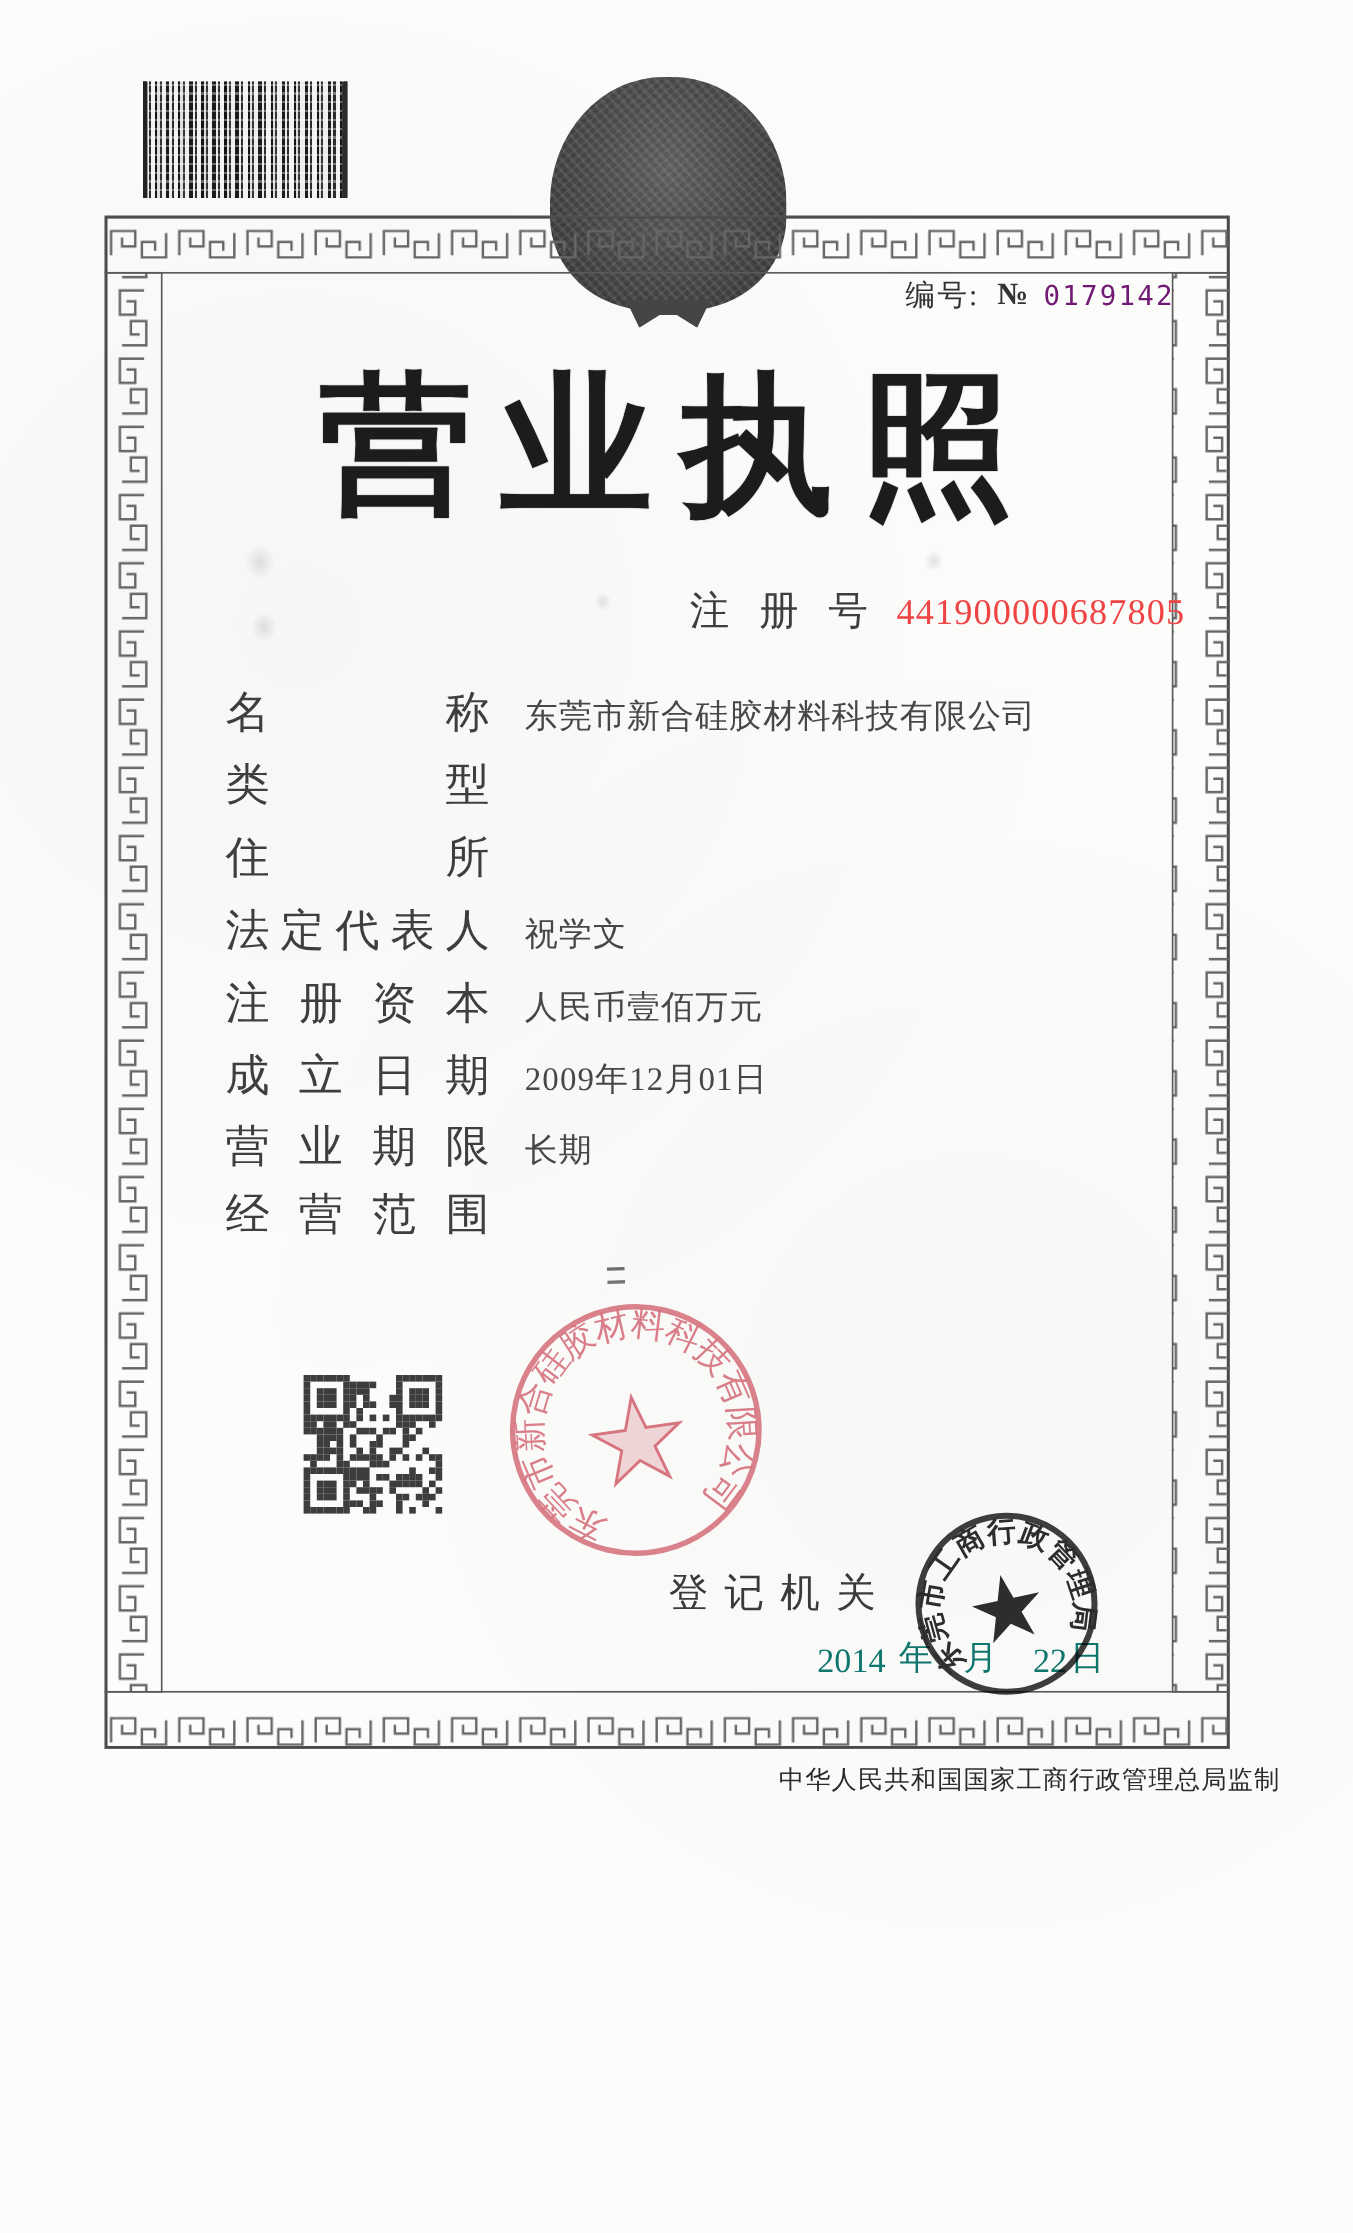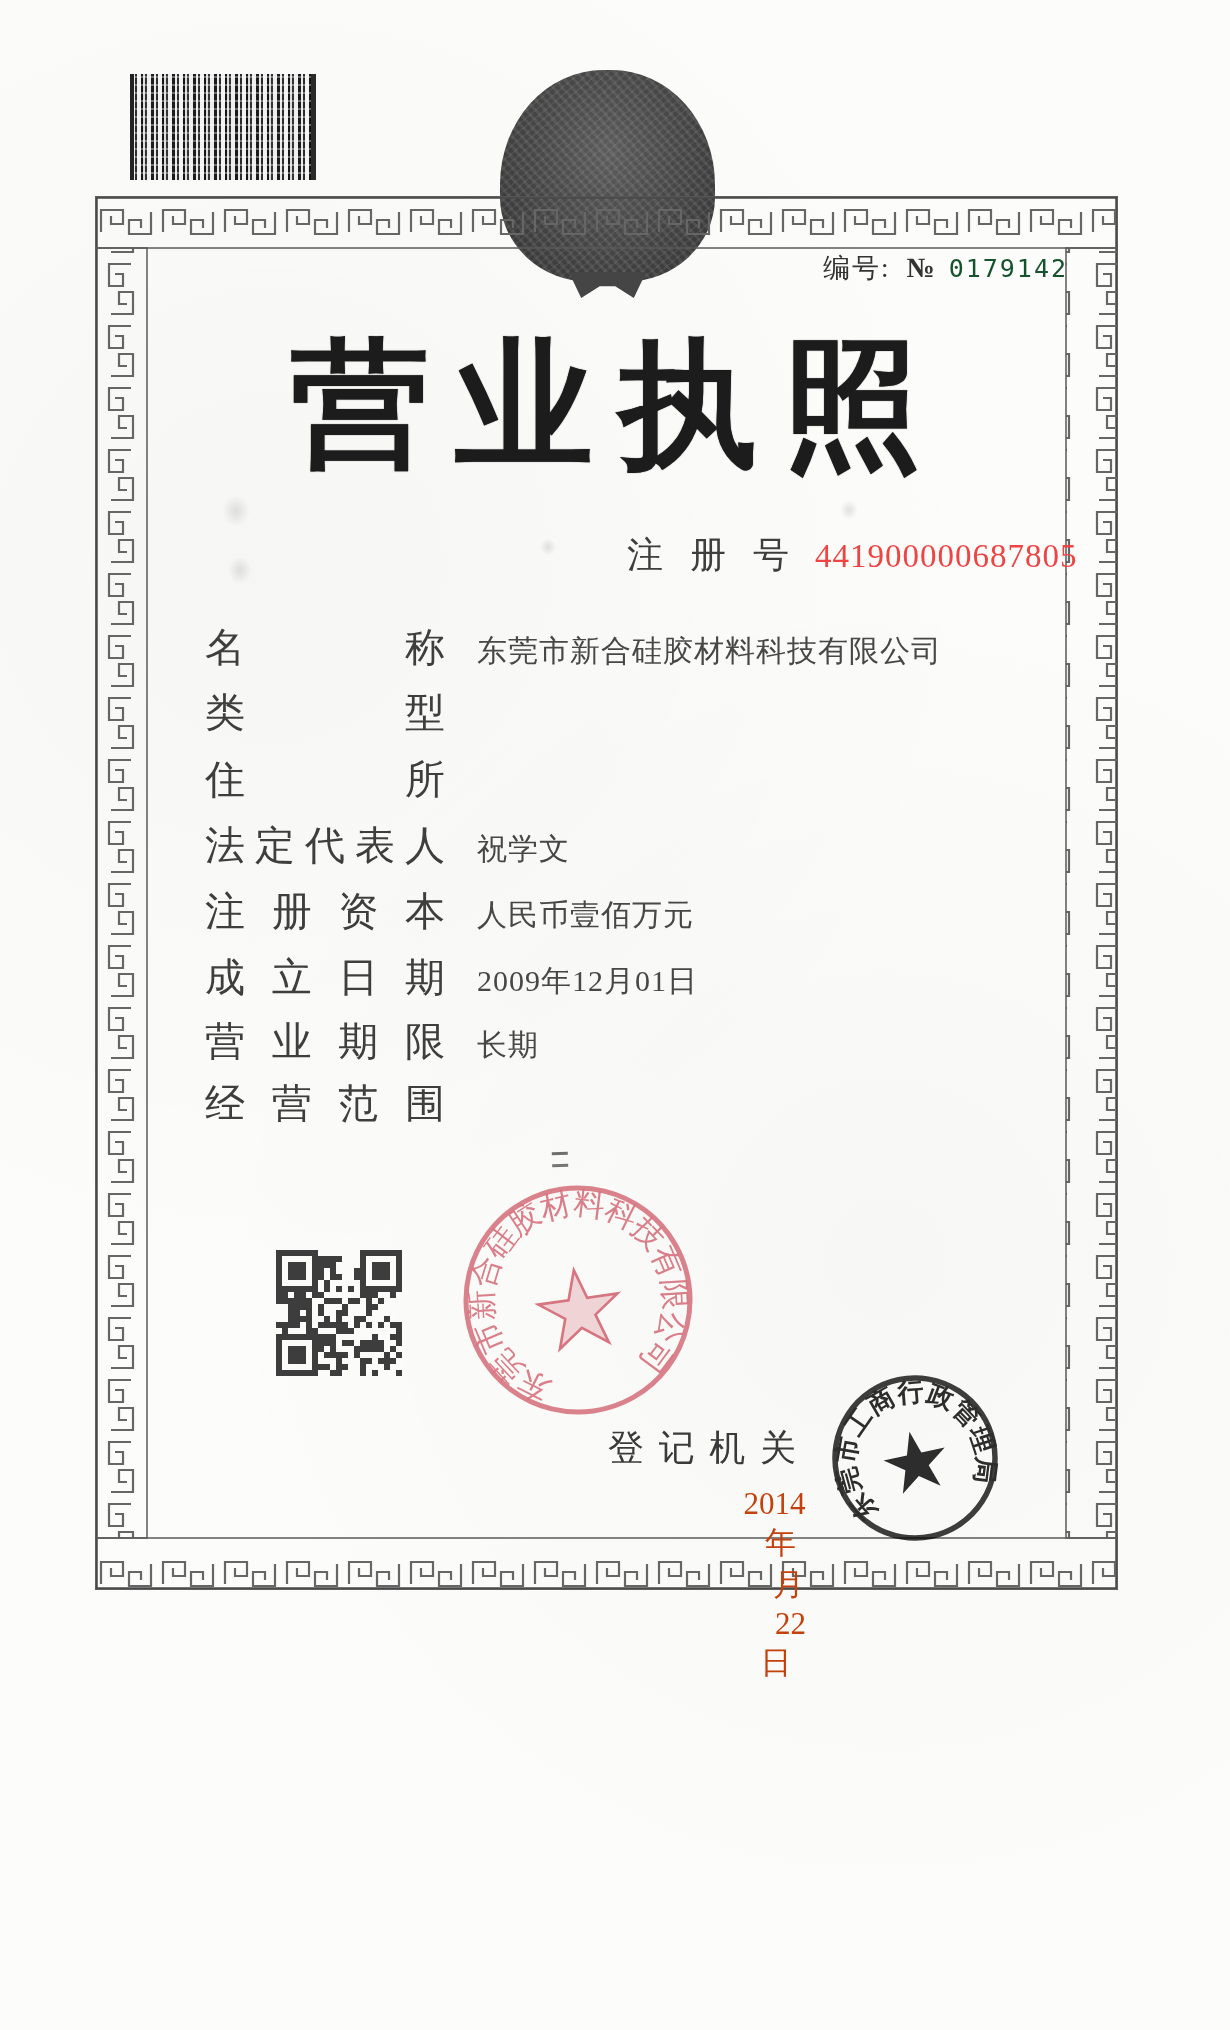--- a/index.html
+++ b/index.html
@@ -21,21 +21,21 @@
           repeating-linear-gradient(-40deg,rgba(255,255,255,.06) 0 2px,rgba(0,0,0,0) 2px 6px),
           radial-gradient(ellipse at 50% 40%,#5c5c5c 0%,#484848 45%,#3b3b3b 78%,#454545 100%);
         border-radius:48% 48% 42% 42% / 54% 54% 40% 40%;}
   .emblem::after{content:"";position:absolute;left:32%;bottom:-16px;width:36%;height:26px;background:#454545;
         clip-path:polygon(0 0,100% 0,84% 100%,60% 55%,40% 55%,16% 100%);}
   .frame{position:absolute;left:95px;top:196px;}
   
   .serial{position:absolute;left:823px;top:250px;display:flex;align-items:center;color:#333;}
   .serial .lab{font-size:27px;letter-spacing:2px;}
   .serial .no{font-size:28px;font-weight:bold;margin-left:16px;}
-  .serial .num{font-size:25px;margin-left:14px;font-family:"DejaVu Sans Mono",monospace;letter-spacing:2px;color:#14532d;}
+  .serial .num{font-size:25px;margin-left:14px;font-family:"DejaVu Sans Mono",monospace;letter-spacing:2px;color:#701a75;}
   
   .title{position:absolute;left:291px;top:330px;width:630px;margin:0;display:flex;justify-content:space-between;
         font-size:138px;font-weight:bold;color:#1c1c1c;line-height:1.1;text-shadow:0 0 1px #2a2a2a;}
   
   .regline{position:absolute;left:627px;top:531px;display:flex;align-items:baseline;}
   .reglabel{display:flex;justify-content:space-between;width:162px;font-size:36px;color:#3e3e3e;}
   .regvalue{margin-left:26px;font-size:33px;letter-spacing:1px;color:#ef4444;text-align:center;}
   
   .row{position:absolute;left:205px;display:flex;align-items:baseline;}
   .flabel{display:flex;justify-content:space-between;width:240px;font-size:40px;color:#3e3e3e;flex:none;}
@@ -47,21 +47,21 @@
   .qr span{width:6px;height:6px;}
   .qr .qb{background:#3d3d3d;}
   
   .seal-red{position:absolute;left:456px;top:1178px;width:244px;height:244px;transform:rotate(-8deg);
         mix-blend-mode:multiply;opacity:.92;}
   .seal-black{position:absolute;left:820px;top:1363px;width:190px;height:190px;transform:rotate(-12deg);
         mix-blend-mode:multiply;opacity:.95;}
   
   .registrar{position:absolute;left:608px;top:1424px;width:188px;display:flex;justify-content:space-between;
         font-size:36px;color:#3a3a3a;}
-  .dateline{position:absolute;left:743px;top:1486px;display:flex;align-items:center;font-size:31px;color:#c2410c;flex-direction:column;}
+  .dateline{position:absolute;left:743px;top:1486px;display:flex;align-items:flex-end;font-size:31px;color:#0f766e;}
   .dateline .d-yu{margin-left:12px}.dateline .d-mu{margin-left:28px}.dateline .d-day{margin-left:32px}.dateline .d-du{margin-left:3px}
   
   .footer-left{position:absolute;left:107px;top:1604px;font-size:22px;letter-spacing:.5px;color:#333;}
   .footer-right{position:absolute;left:708px;top:1602px;font-size:23px;letter-spacing:1px;color:#2b2b2b;}
   
   .smudge{position:absolute;border-radius:50%;background:radial-gradient(#6a6a6a,transparent 70%);opacity:.18;}
   .s1{left:222px;top:495px;width:28px;height:32px;}
   .s2{left:228px;top:556px;width:24px;height:28px;}
   .s3{left:540px;top:538px;width:16px;height:18px;}
   .s4{left:840px;top:500px;width:18px;height:20px;}
@@ -654,20 +654,21 @@
     <circle cx="95" cy="95" r="80" fill="none" stroke="#222" stroke-width="5.5" opacity="0.92"></circle>
     <polygon transform="translate(95,101) scale(0.82)" points="0,-40 8.98,-12.36 38.04,-12.36 14.53,4.72 23.51,32.36 0,15.28 -23.51,32.36 -14.53,4.72 -38.04,-12.36 -8.98,-12.36" fill="#222"></polygon>
     <defs>
         <path id="pb" d="M49,139 A61,61 0 1 1 141,139" fill="none"></path>
       </defs>
     <text font-size="26" fill="#222" font-weight="bold">
       <textPath href="#pb" textLength="268" lengthAdjust="spacing">东莞市工商行政管理局</textPath>
     </text>
   </svg>
 
+  <div class="footer-right">中华人民共和国国家工商行政管理总局监制</div>
 
   <div class="smudge s1"></div>
   <div class="smudge s2"></div>
   <div class="smudge s3"></div>
   <div class="smudge s4"></div>
   <div class="ink-mark"></div>
 
 </div>
 
 </body></html>

